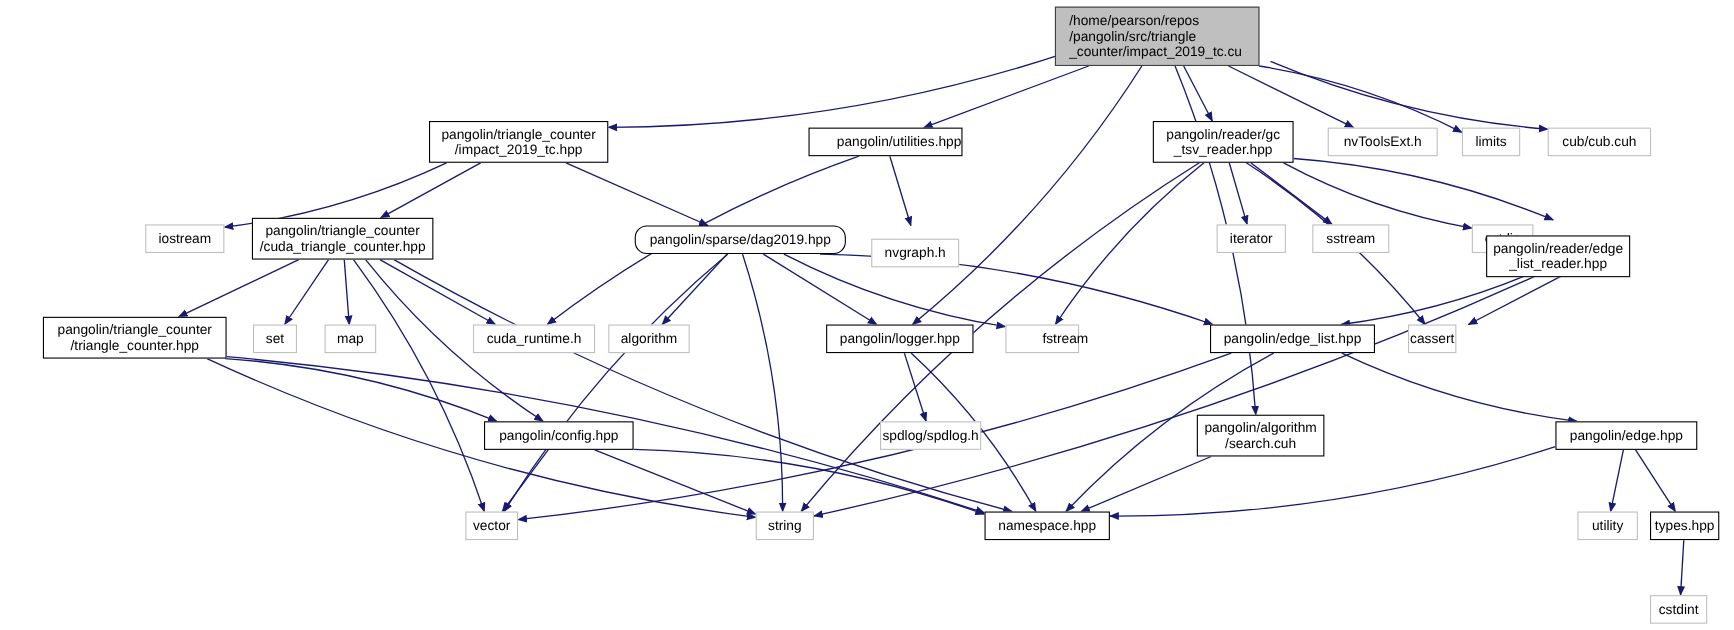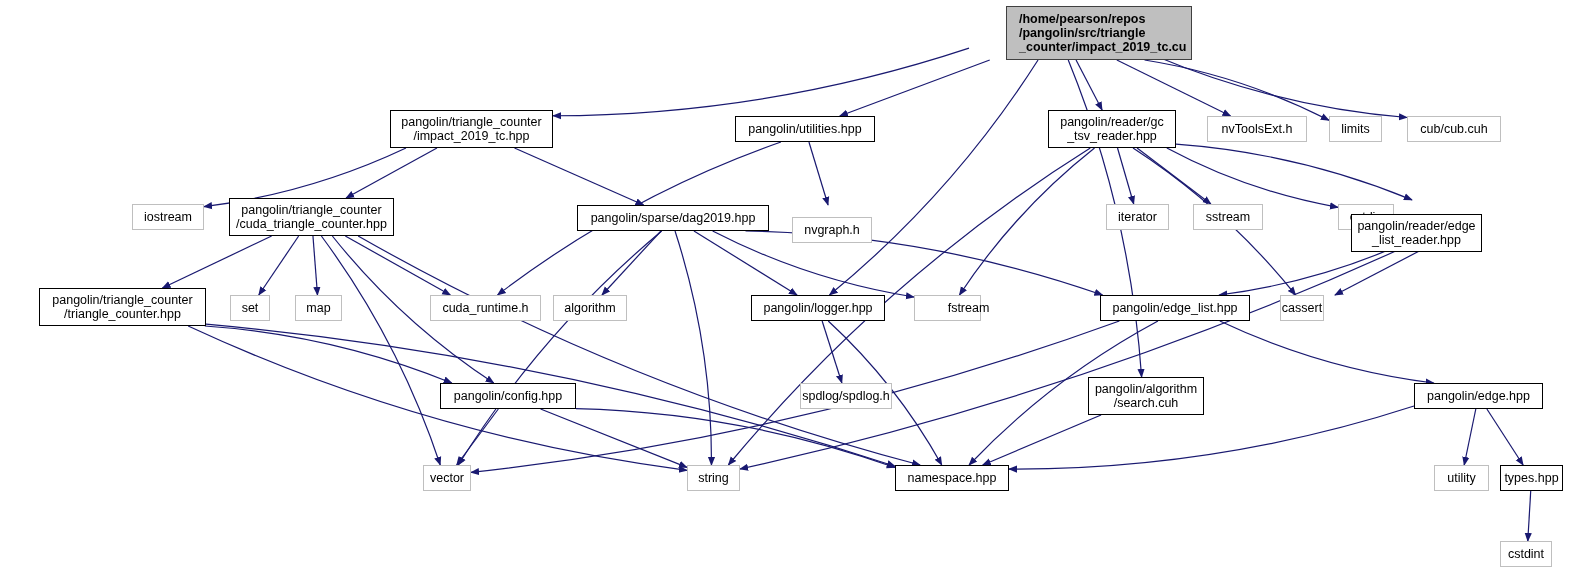--- a/index.html
+++ b/index.html
@@ -70,35 +70,35 @@
       <path d="M576,408.55855855855856 Q740.2131531531531,412.4957657657658 895,467.47297297297297" fill="none" stroke="#191970" stroke-width="1.2" marker-end="url(#arrow)"></path>
       <path d="M1101.0487804878048,415 L982.7560975609756,465" fill="none" stroke="#191970" stroke-width="1.2" marker-end="url(#arrow)"></path>
       <path d="M1475.8048780487804,409 L1464.1951219512196,465" fill="none" stroke="#191970" stroke-width="1.2" marker-end="url(#arrow)"></path>
       <path d="M1486.9024390243903,409 L1523.0975609756097,465" fill="none" stroke="#191970" stroke-width="1.2" marker-end="url(#arrow)"></path>
       <path d="M1414,406.04558404558406 Q1216.5461538461539,469.9840455840456 1009,469.1225071225071" fill="none" stroke="#191970" stroke-width="1.2" marker-end="url(#arrow)"></path>
       <path d="M1530.7302631578948,491 L1527.7697368421052,541" fill="none" stroke="#191970" stroke-width="1.2" marker-end="url(#arrow)"></path>
     </g>
 </svg>
 
 <div id="nodes">
-  <div class="node root" style="left: 1006px; top: 6px; width: 186px; height: 54px; justify-content: flex-start; text-align: left; padding-left: 12px; font-weight: bold;"><span class="lbl">/home/pearson/repos
+  <div class="node root" style="left: 959px; top: 6px; width: 186px; height: 54px; justify-content: flex-start; text-align: left; padding-left: 12px;"><span class="lbl">/home/pearson/repos
 /pangolin/src/triangle
 _counter/impact_2019_tc.cu</span></div>
   <div class="node doc" style="left: 390px; top: 110px; width: 163px; height: 38px;"><span class="lbl">pangolin/triangle_counter
 /impact_2019_tc.hpp</span></div>
-  <div class="node doc" style="left: 735px; top: 116px; width: 140px; height: 26px;"><span class="lbl">pangolin/utilities.hpp</span></div>
+  <div class="node doc" style="left: 735px; top: 116px; width: 140px; height: 26px; justify-content: flex-end;"><span class="lbl">pangolin/utilities.hpp</span></div>
   <div class="node doc" style="left: 1048px; top: 110px; width: 128px; height: 38px;"><span class="lbl">pangolin/reader/gc
 _tsv_reader.hpp</span></div>
   <div class="node ext" style="left: 1207px; top: 116px; width: 100px; height: 26px;"><span class="lbl">nvToolsExt.h</span></div>
   <div class="node ext" style="left: 1329px; top: 116px; width: 53px; height: 26px;"><span class="lbl">limits</span></div>
   <div class="node ext" style="left: 1407px; top: 116px; width: 94px; height: 26px;"><span class="lbl">cub/cub.cuh</span></div>
   <div class="node ext" style="left: 132px; top: 204px; width: 72px; height: 26px;"><span class="lbl">iostream</span></div>
   <div class="node doc" style="left: 229px; top: 198px; width: 165px; height: 38px;"><span class="lbl">pangolin/triangle_counter
 /cuda_triangle_counter.hpp</span></div>
-  <div class="node doc" style="left: 577px; top: 205px; width: 192px; height: 26px;"><span class="lbl">pangolin/sparse/dag2019.hpp</span></div>
+  <div class="node doc" style="left: 577px; top: 205px; width: 192px; height: 26px; border-radius: 11px;"><span class="lbl">pangolin/sparse/dag2019.hpp</span></div>
   <div class="node ext" style="left: 792px; top: 217px; width: 80px; height: 26px;"><span class="lbl">nvgraph.h</span></div>
   <div class="node ext" style="left: 1106px; top: 204px; width: 63px; height: 26px;"><span class="lbl">iterator</span></div>
   <div class="node ext" style="left: 1193px; top: 204px; width: 70px; height: 26px;"><span class="lbl">sstream</span></div>
   <div class="node ext" style="left: 1338px; top: 204px; width: 56px; height: 26px;"><span class="lbl">cstdio</span></div>
   <div class="node doc" style="left: 1351px; top: 198px; width: 131px; height: 38px; margin-top: 16px;"><span class="lbl">pangolin/reader/edge
 _list_reader.hpp</span></div>
   <div class="node doc" style="left: 39px; top: 288px; width: 167px; height: 38px;"><span class="lbl">pangolin/triangle_counter
 /triangle_counter.hpp</span></div>
   <div class="node ext" style="left: 230px; top: 295px; width: 40px; height: 26px;"><span class="lbl">set</span></div>
   <div class="node ext" style="left: 295px; top: 295px; width: 47px; height: 26px;"><span class="lbl">map</span></div>

